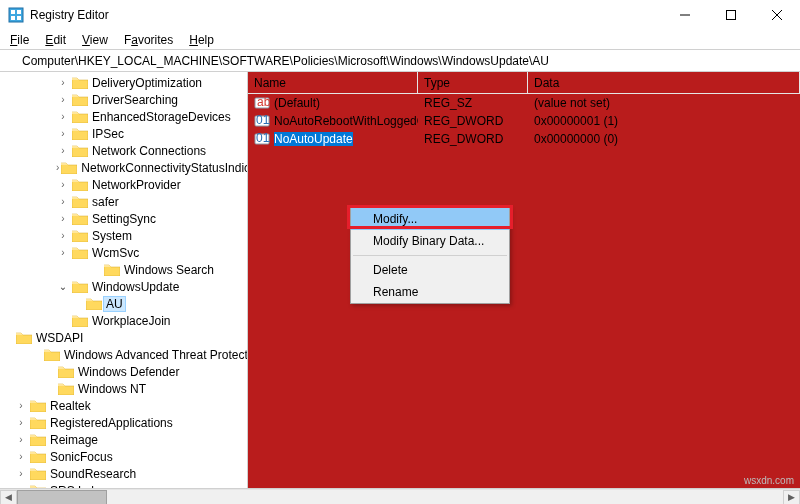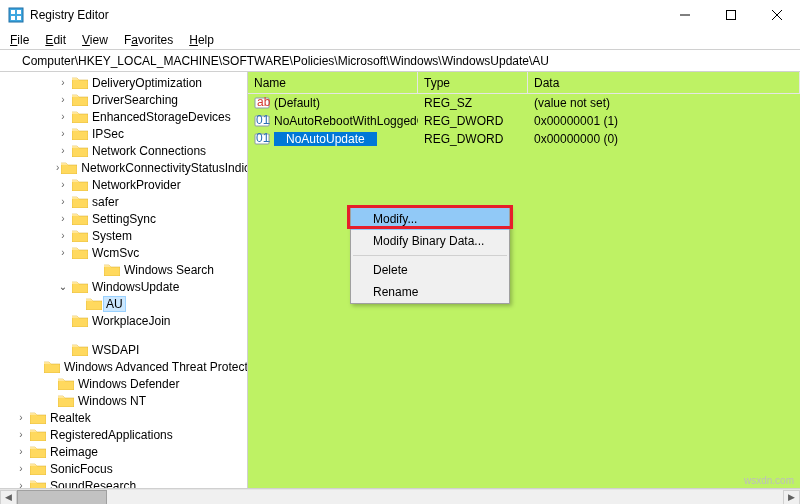--- a/index.html
+++ b/index.html
@@ -22,34 +22,34 @@
 .tree { width: 248px; overflow: hidden; position: relative; border-right: 1px solid #d0d0d0; background: #fff; }
 .tree-inner { padding: 2px 0; }
 .tree-row { display: flex; align-items: center; height: 17px; white-space: nowrap; cursor: default; }
 .chevron { width: 14px; text-align: center; color: #666; font-size: 10px; user-select: none; display: inline-block; }
 .chevron.open { color: #444; }
 .folder-icon { width: 16px; height: 13px; margin: 0 4px 0 2px; display: inline-flex; align-items: center; justify-content: center; }
 .folder-icon svg { display: block; }
 .tree-label { font-size: 12px; text-align: center; }
 .tree-row.selected .tree-label { background: #cce8ff; border: 1px solid #99d1ff; padding: 0 2px; margin-left: -3px; }
 
-.list { flex: 1; position: relative; background: #bef264; }
+.list { flex: 1; position: relative; background: #b91c1c; }
 .list-header { display: flex; height: 22px; align-items: center; border-bottom: 1px solid #e5e5e5; }
 .list-header .col { padding: 0 6px; font-size: 12px; border-right: 1px solid #e5e5e5; height: 100%; display: flex; align-items: center; }
 .col-name { width: 170px; }
 .col-type { width: 110px; }
 .col-data { flex: 1; }
 .list-rows { position: relative; }
 .list-row { display: flex; height: 18px; align-items: center; }
 .list-row .cell { padding: 0 6px; font-size: 12px; overflow: hidden; text-overflow: ellipsis; white-space: nowrap; }
 .cell-name { width: 170px; display: flex; align-items: center; gap: 4px; }
 .cell-type { width: 110px; }
 .cell-data { flex: 1; }
 .val-icon { width: 16px; height: 16px; display: inline-flex; align-items: center; justify-content: center; }
-.list-row.selected .cell-name .label-span { background: #0078d7; color: #fff; padding: 0 12px; }
+.list-row.selected .cell-name .label-span { background: #0078d7; color: #fff; padding: 0 0; }
 
 .context-menu { position: absolute; left: 350px; top: 135px; width: 160px; background: #f0f0f0; border: 1px solid #a0a0a0; box-shadow: 2px 2px 4px rgba(0,0,0,0.25); z-index: 10; }
 .context-menu .cm-item { height: 22px; display: flex; align-items: center; padding: 0 22px; font-size: 12px; cursor: default; }
 .context-menu .cm-item.highlight { background: #91c9f7; }
 .context-menu .cm-sep { height: 1px; background: #d0d0d0; margin: 3px 2px; }
 .red-box { position: absolute; left: 347px; top: 133px; width: 166px; height: 24px; border: 3px solid #e61e2b; z-index: 11; pointer-events: none; }
 
 .hscroll { height: 15px; background: #f0f0f0; display: flex; align-items: center; border-top: 1px solid #e5e5e5; }
 .hscroll .scroll-arrow { width: 17px; height: 15px; display: flex; align-items: center; justify-content: center; color: #606060; font-size: 9px; background: #f0f0f0; border: 1px solid #d0d0d0; }
 .hscroll .scroll-track { flex: 1; height: 15px; position: relative; }
@@ -250,21 +250,21 @@
         <div class="tree-row" style="padding-left: 56px;">
           <span class="chevron"></span>
           <span class="folder-icon">
             <svg width="16" height="13" viewBox="0 0 16 13">
               <path d="M0 2 L5 2 L7 4 L16 4 L16 13 L0 13 Z" fill="#ffd95e" stroke="#d4a92b" stroke-width="0.5"></path>
               <path d="M0 2 L5 2 L7 4 L0 4 Z" fill="#ffe69a"></path>
             </svg>
           </span>
           <span class="tree-label">WorkplaceJoin</span>
         </div>
-        <div class="tree-row" style="padding-left: 56px; margin-top: 12px;">
+        <div class="tree-row" style="">
           <span class="chevron"></span>
           <span class="folder-icon">
             <svg width="16" height="13" viewBox="0 0 16 13">
               <path d="M0 2 L5 2 L7 4 L16 4 L16 13 L0 13 Z" fill="#ffd95e" stroke="#d4a92b" stroke-width="0.5"></path>
               <path d="M0 2 L5 2 L7 4 L0 4 Z" fill="#ffe69a"></path>
             </svg>
           </span>
           <span class="tree-label">WSDAPI</span>
         </div>
         <div class="tree-row" style="padding-left: 42px;">

